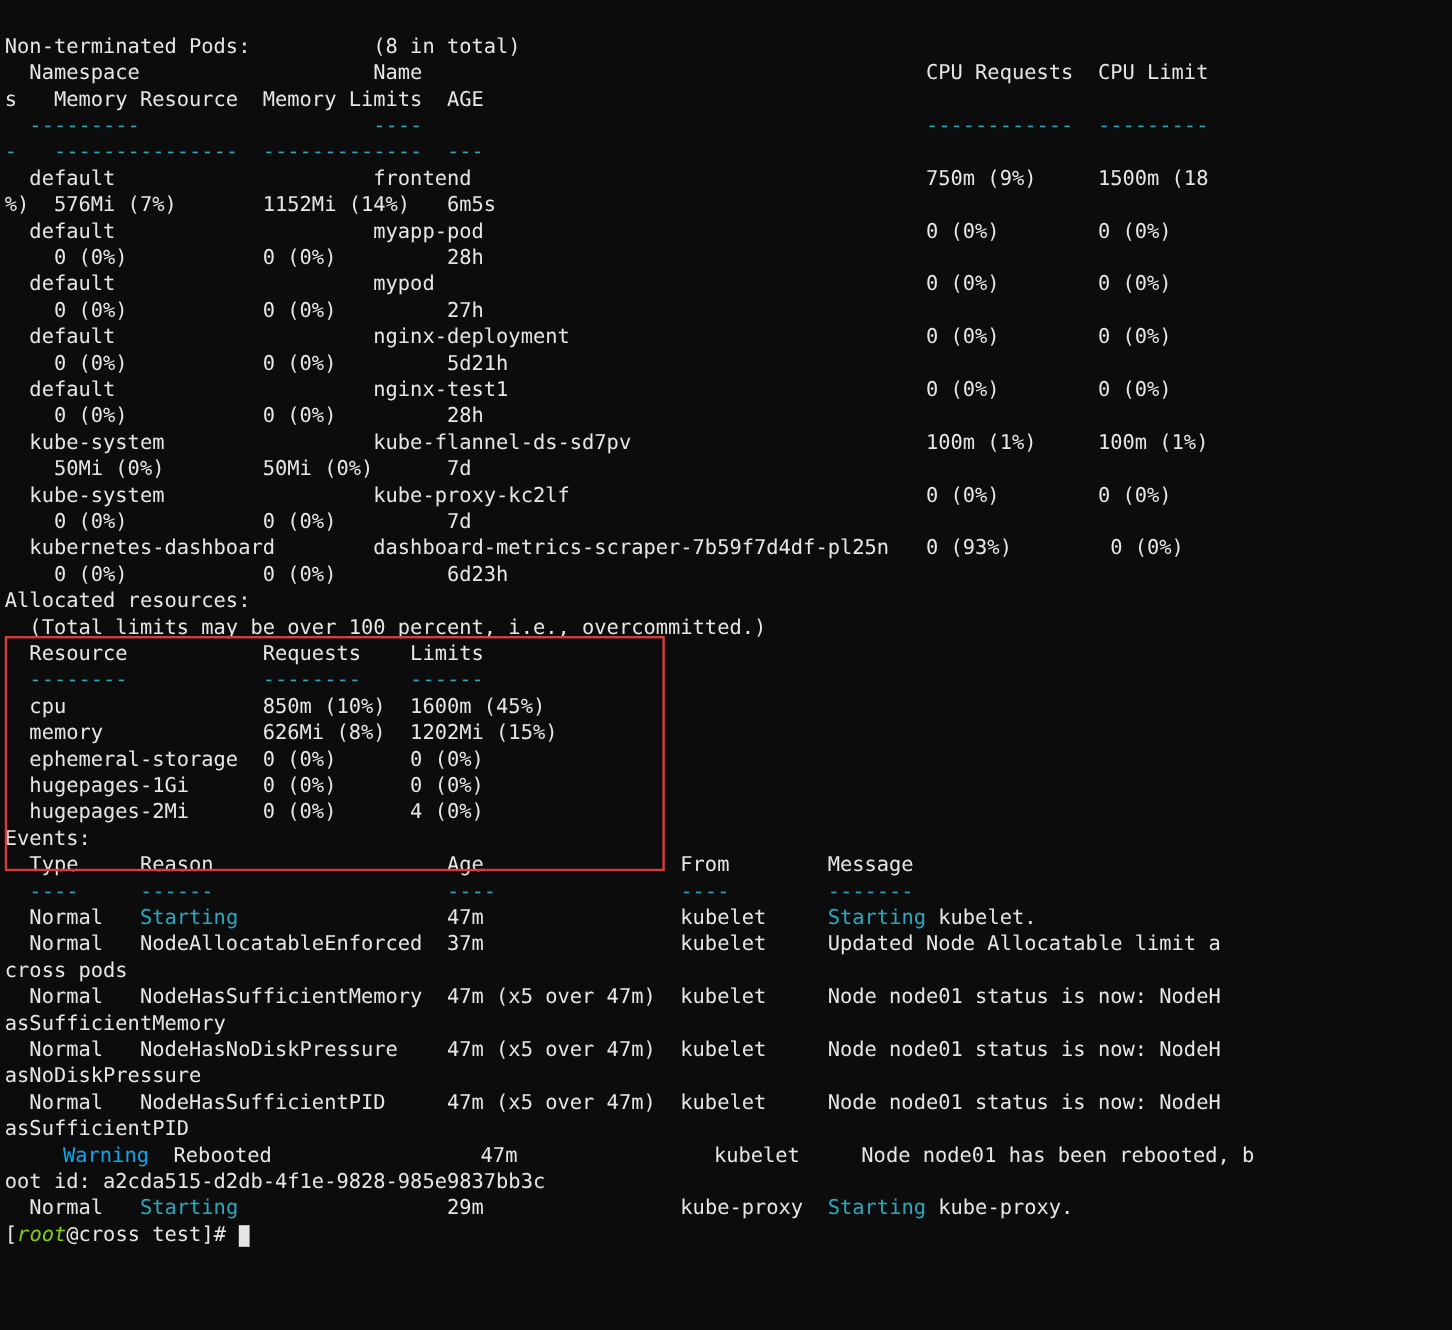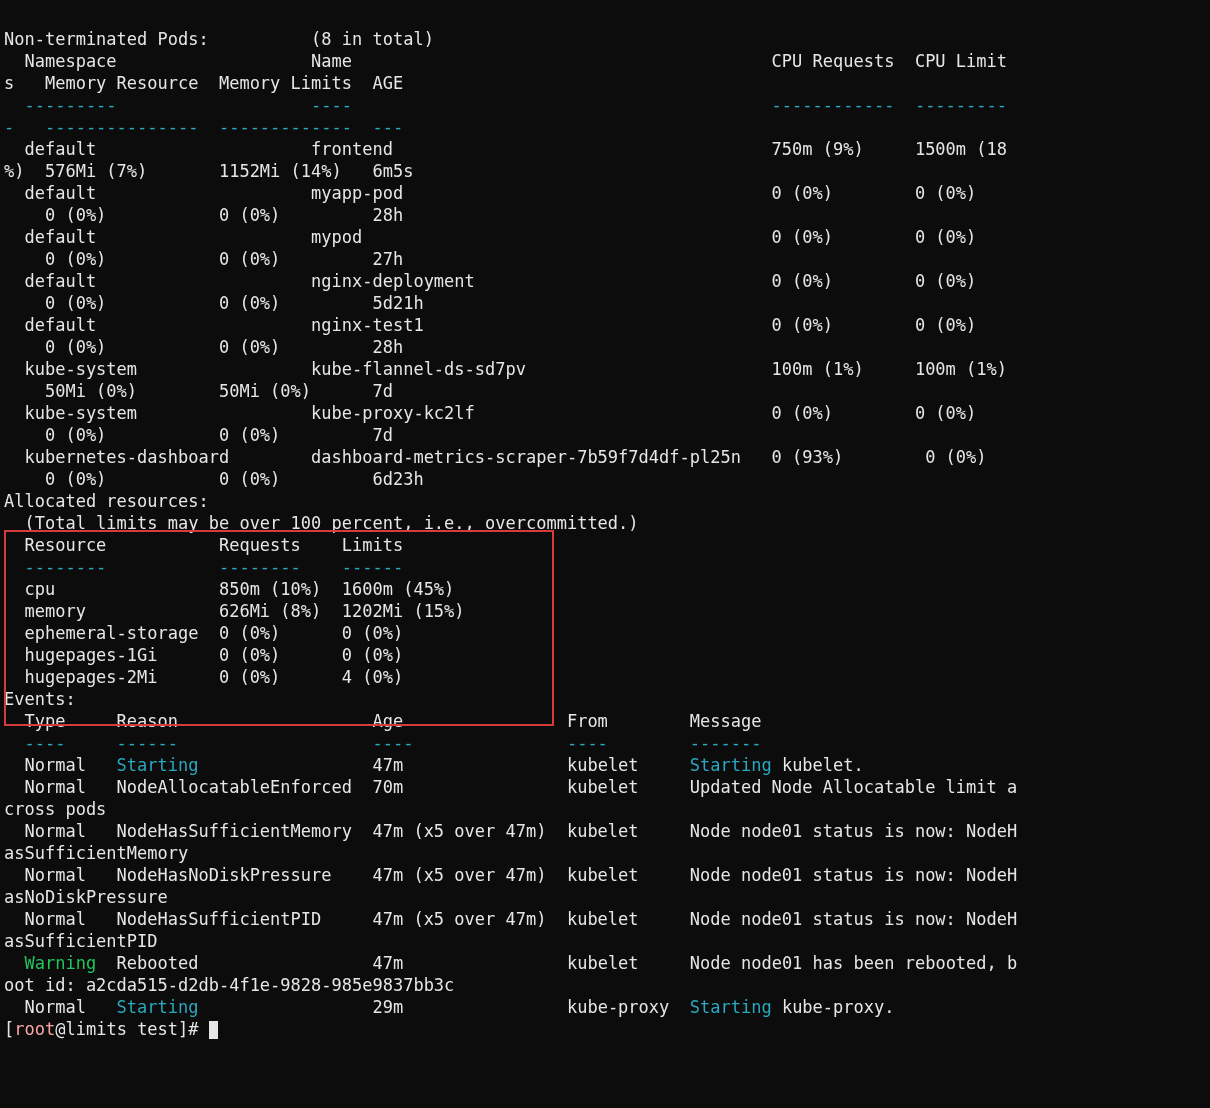--- a/index.html
+++ b/index.html
@@ -9,22 +9,22 @@
     color: #e6e6e6;
     font-family: "Consolas", "Menlo", "DejaVu Sans Mono", monospace;
     font-size: 17px;
     line-height: 22px;
   }
   .terminal {
     padding: 6px 4px 6px 4px;
     white-space: pre;
   }
   .cyan    { color: #2aa8c0; }
-  .yellow  { color: #22c55e; }
-  .prompt-user { color: #fca5a5; }
+  .yellow  { color: #0ea5e9; margin-left: 28px; }
+  .prompt-user { color: #84cc16; font-style: italic; }
   .prompt-at   { color: #e6e6e6; }
   .prompt-host { color: #e6e6e6; }
   .cursor {
     display: inline-block;
     width: 9px;
     height: 18px;
     background: #e6e6e6;
     vertical-align: text-bottom;
   }
   .highlight-box {
@@ -68,27 +68,27 @@
 <span class="cyan">  --------           --------    ------</span>
 <span>  cpu                850m (10%)  1600m (45%)</span>
 <span>  memory             626Mi (8%)  1202Mi (15%)</span>
 <span>  ephemeral-storage  0 (0%)      0 (0%)</span>
 <span>  hugepages-1Gi      0 (0%)      0 (0%)</span>
 <span>  hugepages-2Mi      0 (0%)      4 (0%)</span>
 <span>Events:</span>
 <span>  Type     Reason                   Age                From        Message</span>
 <span class="cyan">  ----     ------                   ----               ----        -------</span>
 <span><span>  Normal   </span><span class="cyan">Starting</span><span>                 47m                kubelet     </span><span class="cyan">Starting</span><span> kubelet.</span></span>
-<span>  Normal   NodeAllocatableEnforced  70m                kubelet     Updated Node Allocatable limit a</span>
+<span>  Normal   NodeAllocatableEnforced  37m                kubelet     Updated Node Allocatable limit a</span>
 <span>cross pods</span>
 <span>  Normal   NodeHasSufficientMemory  47m (x5 over 47m)  kubelet     Node node01 status is now: NodeH</span>
 <span>asSufficientMemory</span>
 <span>  Normal   NodeHasNoDiskPressure    47m (x5 over 47m)  kubelet     Node node01 status is now: NodeH</span>
 <span>asNoDiskPressure</span>
 <span>  Normal   NodeHasSufficientPID     47m (x5 over 47m)  kubelet     Node node01 status is now: NodeH</span>
 <span>asSufficientPID</span>
 <span><span>  </span><span class="yellow">Warning</span><span>  Rebooted                 47m                kubelet     Node node01 has been rebooted, b</span></span>
 <span>oot id: a2cda515-d2db-4f1e-9828-985e9837bb3c</span>
 <span><span>  Normal   </span><span class="cyan">Starting</span><span>                 29m                kube-proxy  </span><span class="cyan">Starting</span><span> kube-proxy.</span></span>
-<span><span>[</span><span class="prompt-user">root</span><span class="prompt-at">@</span><span class="prompt-host">limits</span><span> </span><span>test</span><span>]# </span><span class="cursor"></span></span>
+<span><span>[</span><span class="prompt-user">root</span><span class="prompt-at">@</span><span class="prompt-host">cross</span><span> </span><span>test</span><span>]# </span><span class="cursor"></span></span>
 </div>
 <div class="highlight-box" style="top:530px;left:4px;width:546px;height:192px;"></div>
 </div>
 
 </body></html>

